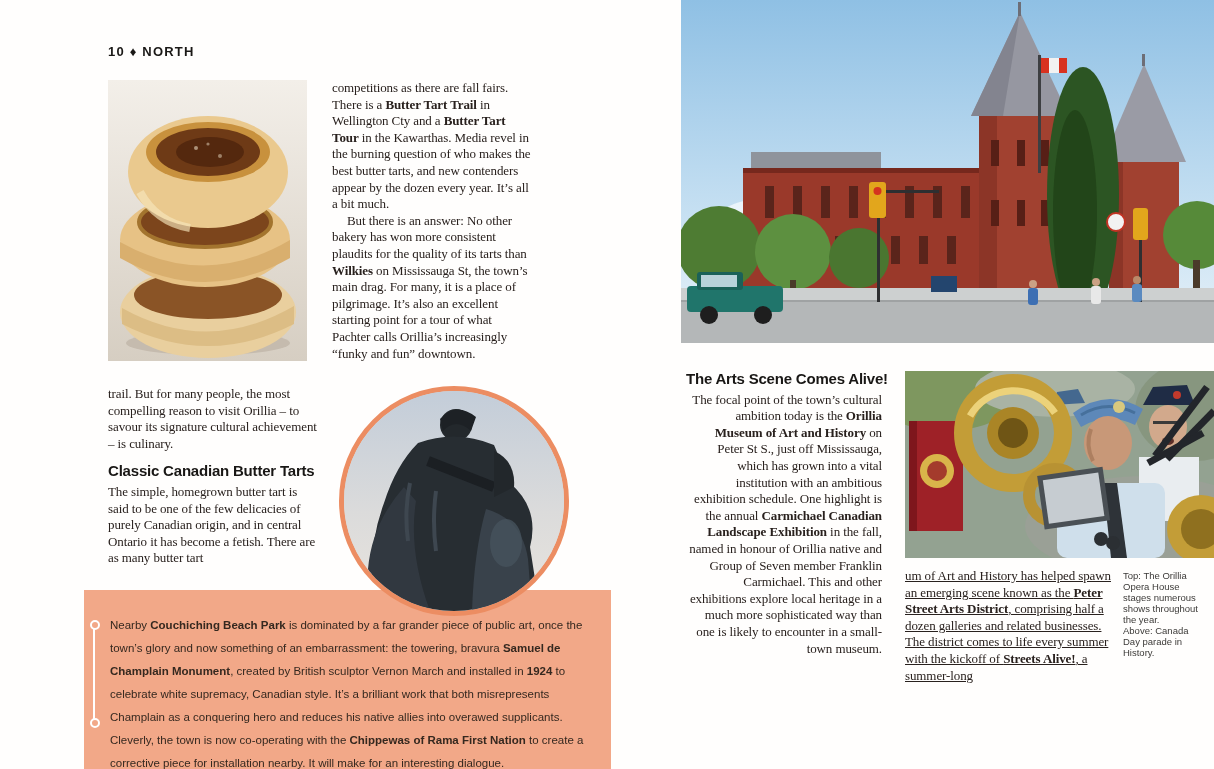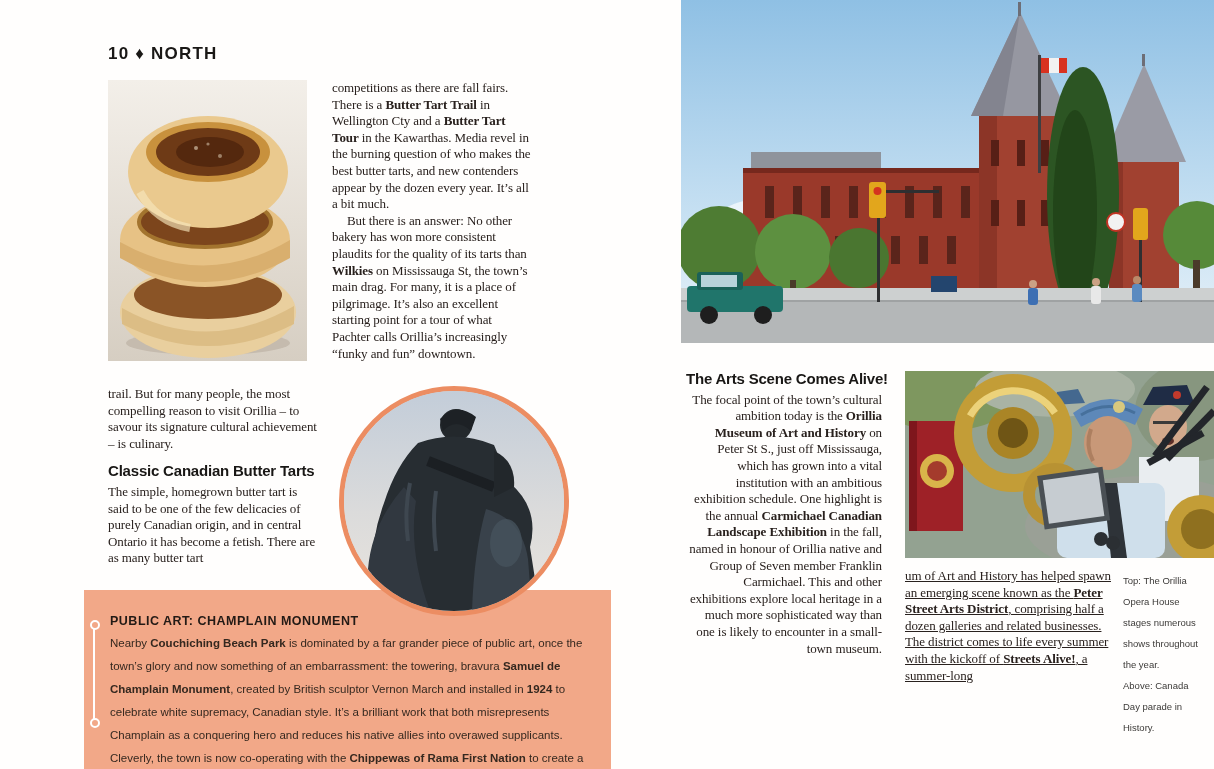--- a/index.html
+++ b/index.html
@@ -1,40 +1,40 @@
 <!DOCTYPE html>
 <html><head>
 <meta charset="utf-8">
 <style>
   html,body{margin:0;padding:0;background:#ffffff;}
   .spread{position:relative;width:1214px;height:769px;background:#fffefd;overflow:hidden;
           font-family:"Liberation Serif","DejaVu Serif",serif;color:#29211e;}
   .abs{position:absolute;}
-  .kicker{font-family:"Liberation Sans","DejaVu Sans",sans-serif;font-size:17px;font-weight:bold;
+  .kicker{font-family:"Liberation Sans","DejaVu Sans",sans-serif;font-size:13px;font-weight:bold;
           letter-spacing:1.2px;color:#1a1816;}
   .serif{font-size:13px;line-height:16.6px;letter-spacing:-0.1px;color:#29211e;}
   .serif p{margin:0;}
   .serif .ind{text-indent:15px;}
   .b{font-weight:bold;}
   .sans-head{font-family:"Liberation Sans","DejaVu Sans",sans-serif;font-size:15px;font-weight:bold;
              letter-spacing:-0.2px;color:#191715;white-space:nowrap;margin:0 0 4px 0;}
   .photo{overflow:hidden;background:#ddd;}
   .photo svg{display:block;width:100%;height:100%;}
   .medallion{border-radius:50%;border:5px solid #ec8d62;overflow:hidden;z-index:3;background:#dcdcdc;}
   .medallion svg{display:block;width:100%;height:100%;}
   .artbox{background:#f2a888;z-index:1;}
   .artbox-inner{position:absolute;left:26px;top:24px;width:486px;
                 font-family:"Liberation Sans","DejaVu Sans",sans-serif;color:#35281f;}
   .artbox h4{margin:0 0 4px 0;font-size:12.5px;font-weight:bold;letter-spacing:0.5px;color:#231a15;}
   .artbox .boxbody{font-size:11.5px;line-height:23px;}
   .deco-rule{position:absolute;left:6px;top:32px;width:8px;height:104px;}
   .deco-rule .line{position:absolute;left:3px;top:6px;width:2px;height:92px;background:#ffffff;}
   .deco-rule .dot{position:absolute;left:0;width:6px;height:6px;border:2px solid #ffffff;border-radius:50%;}
   .deco-rule .dot.top{top:-2px;} .deco-rule .dot.bot{bottom:-2px;}
-  .caption{font-family:"Liberation Sans","DejaVu Sans",sans-serif;font-size:9.5px;line-height:21px;color:#3c3a38;}
+  .caption{font-family:"Liberation Sans","DejaVu Sans",sans-serif;font-size:9.5px;line-height:11px;color:#3c3a38;}
   .caption p{margin:0;}
 </style>
 </head>
 <body>
 
 <div class="spread">
 
   <div class="abs kicker" style="left:108px;top:44px;">10 ♦ NORTH</div>
 
   <div class="abs photo" style="left:108px;top:80px;width:199px;height:281px;" title="Stack of three butter tarts">
@@ -99,21 +99,20 @@
     </svg>
   </div>
 
   <div class="abs artbox" style="left:84px;top:590px;width:527px;height:179px;">
     <div class="deco-rule">
       <span class="dot top"></span>
       <span class="line"></span>
       <span class="dot bot"></span>
     </div>
     <div class="artbox-inner">
-      <h4>PUBLIC ART: CHAMPLAIN MONUMENT</h4>
       <div class="boxbody"><span>Nearby </span><span class="b">Couchiching Beach Park</span><span> is dominated by a far grander piece of public art, once the town’s glory and now something of an embarrassment: the towering, bravura </span><span class="b">Samuel de Champlain Monument</span><span>, created by British sculptor Vernon March and installed in </span><span class="b">1924</span><span> to celebrate white supremacy, Canadian style. It’s a brilliant work that both misrepresents Champlain as a conquering hero and reduces his native allies into overawed supplicants. Cleverly, the town is now co-operating with the </span><span class="b">Chippewas of Rama First Nation</span><span> to create a corrective piece for installation nearby. It will make for an interesting dialogue.</span></div>
     </div>
   </div>
 
   <div class="abs photo" style="left:681px;top:0;width:533px;height:343px;" title="Orillia Opera House street view with turrets and Canadian flag">
     <svg viewBox="0 0 533 343" preserveAspectRatio="none">
       <defs>
           <linearGradient id="sky" x1="0" y1="0" x2="0" y2="1">
         <stop offset="0" stop-color="#8fc0e4"></stop>
             <stop offset="0.7" stop-color="#cde4f4"></stop>

